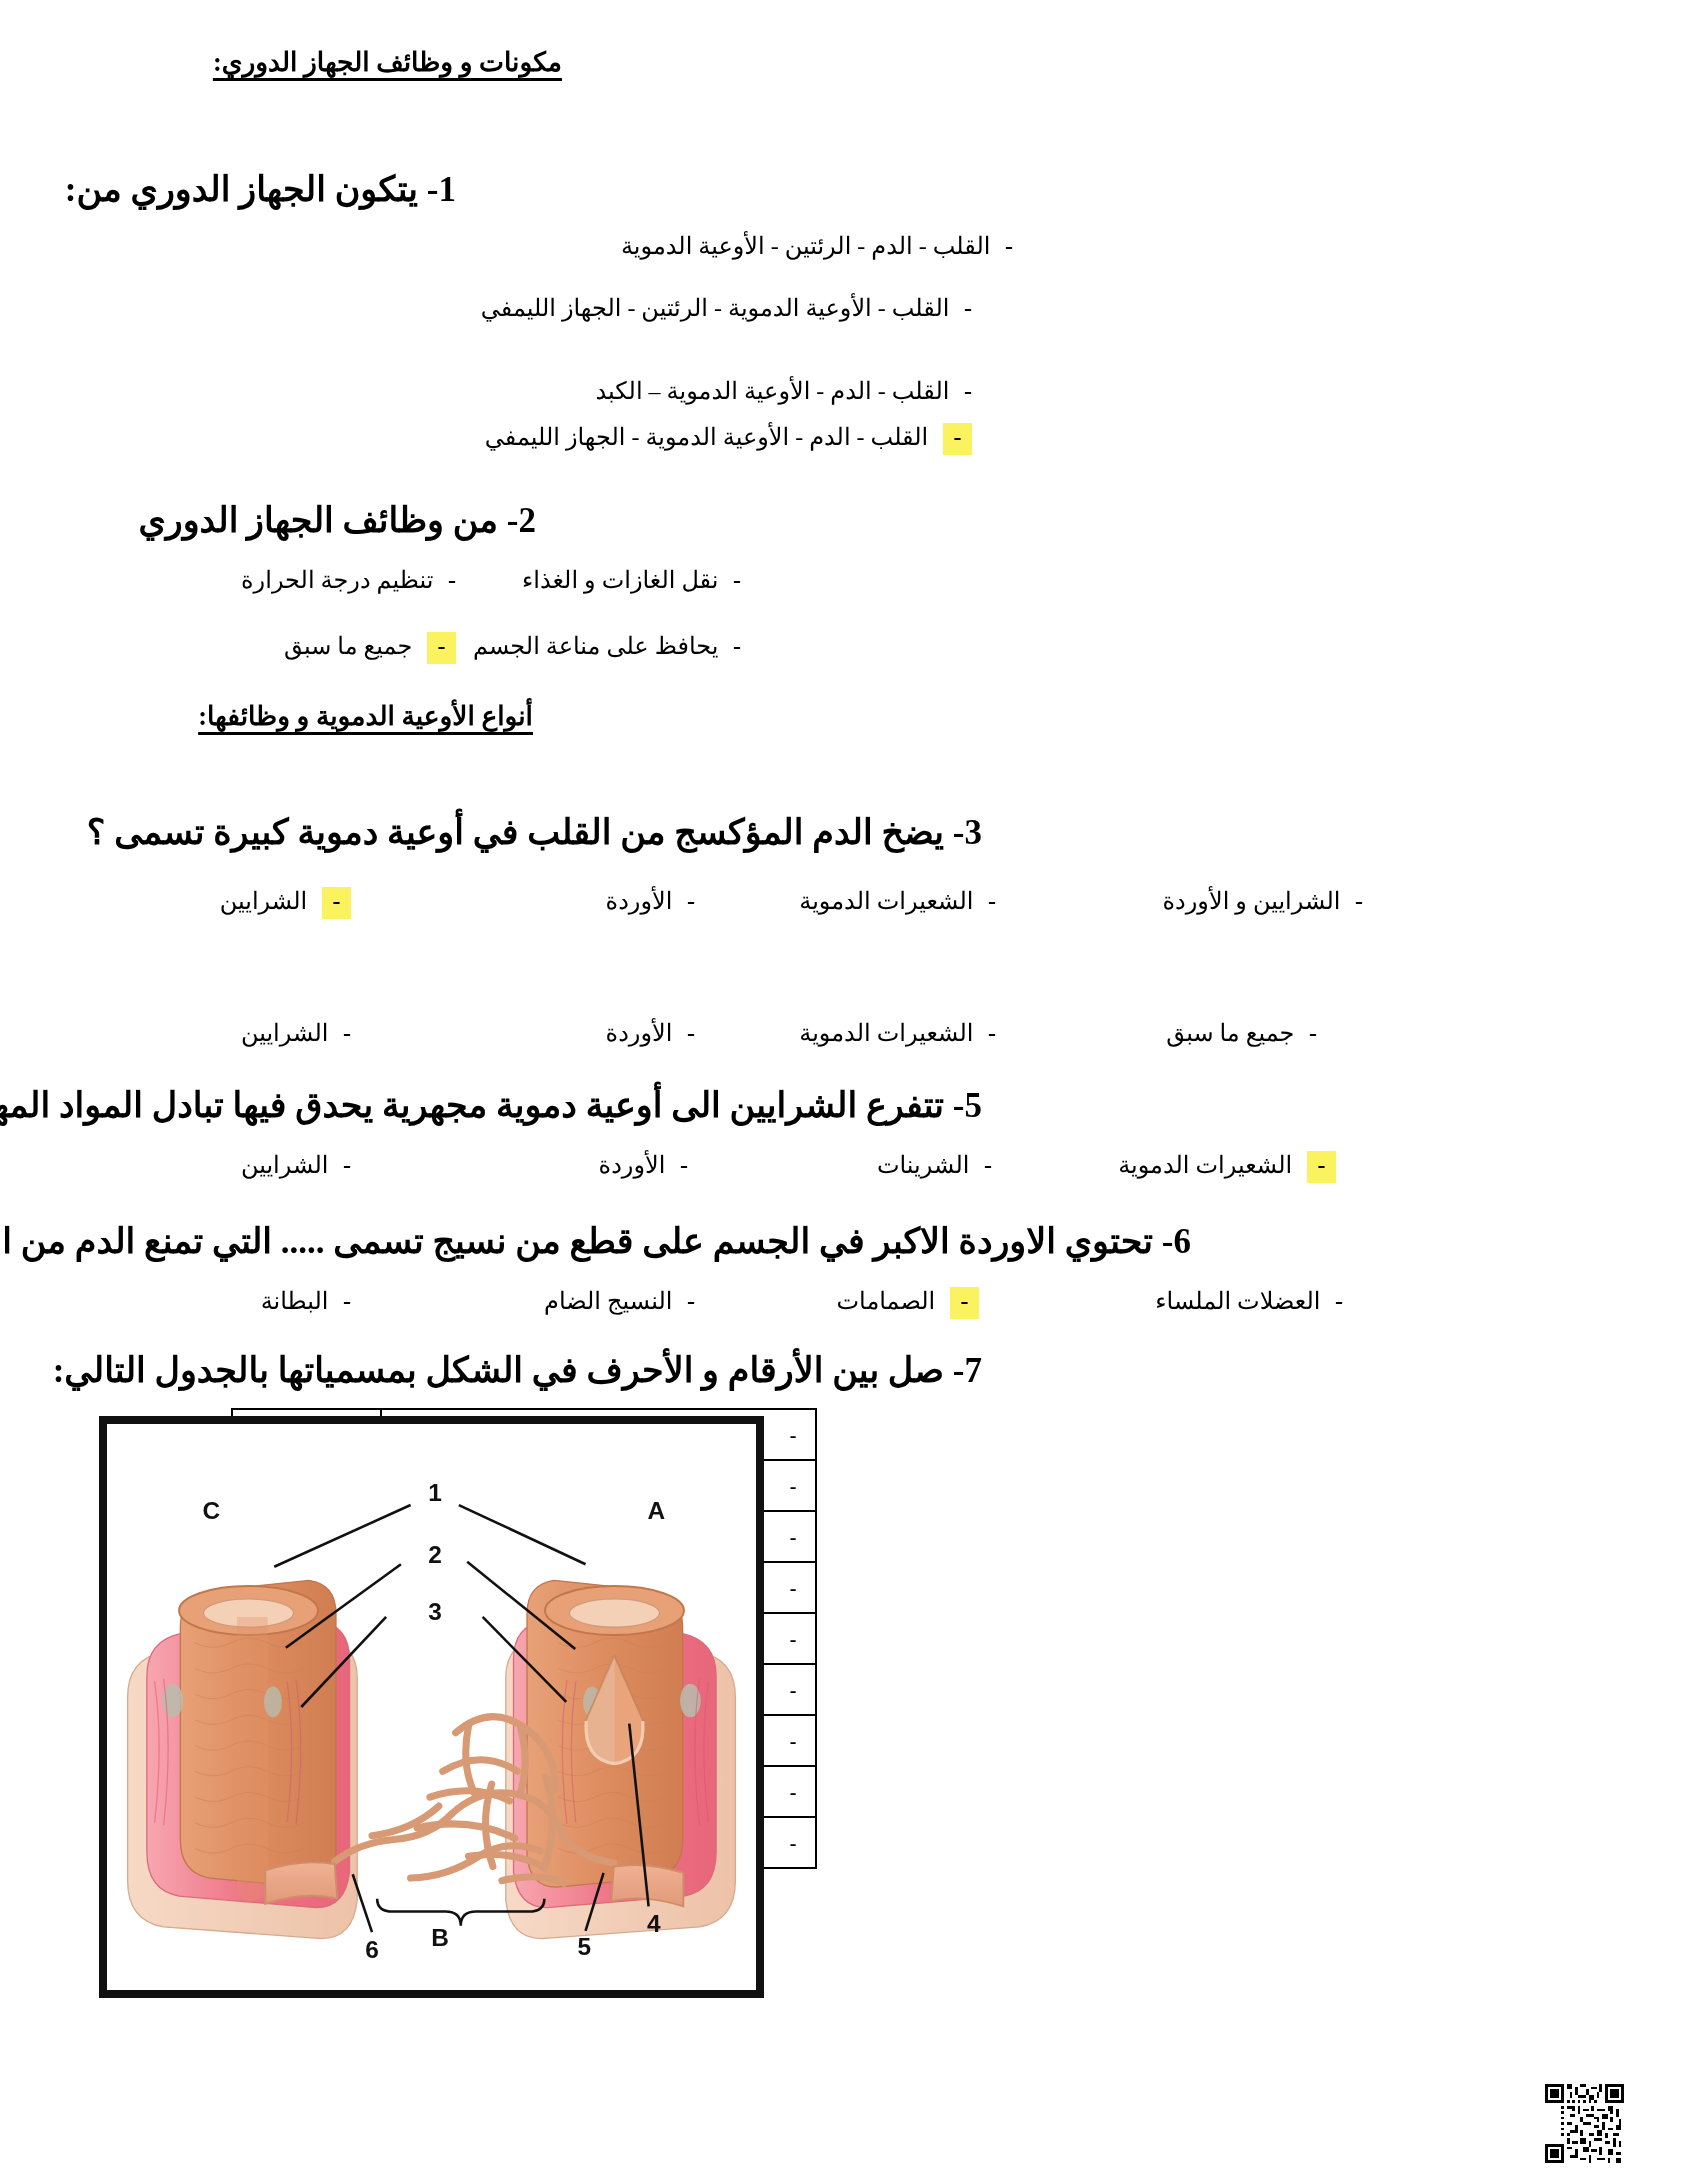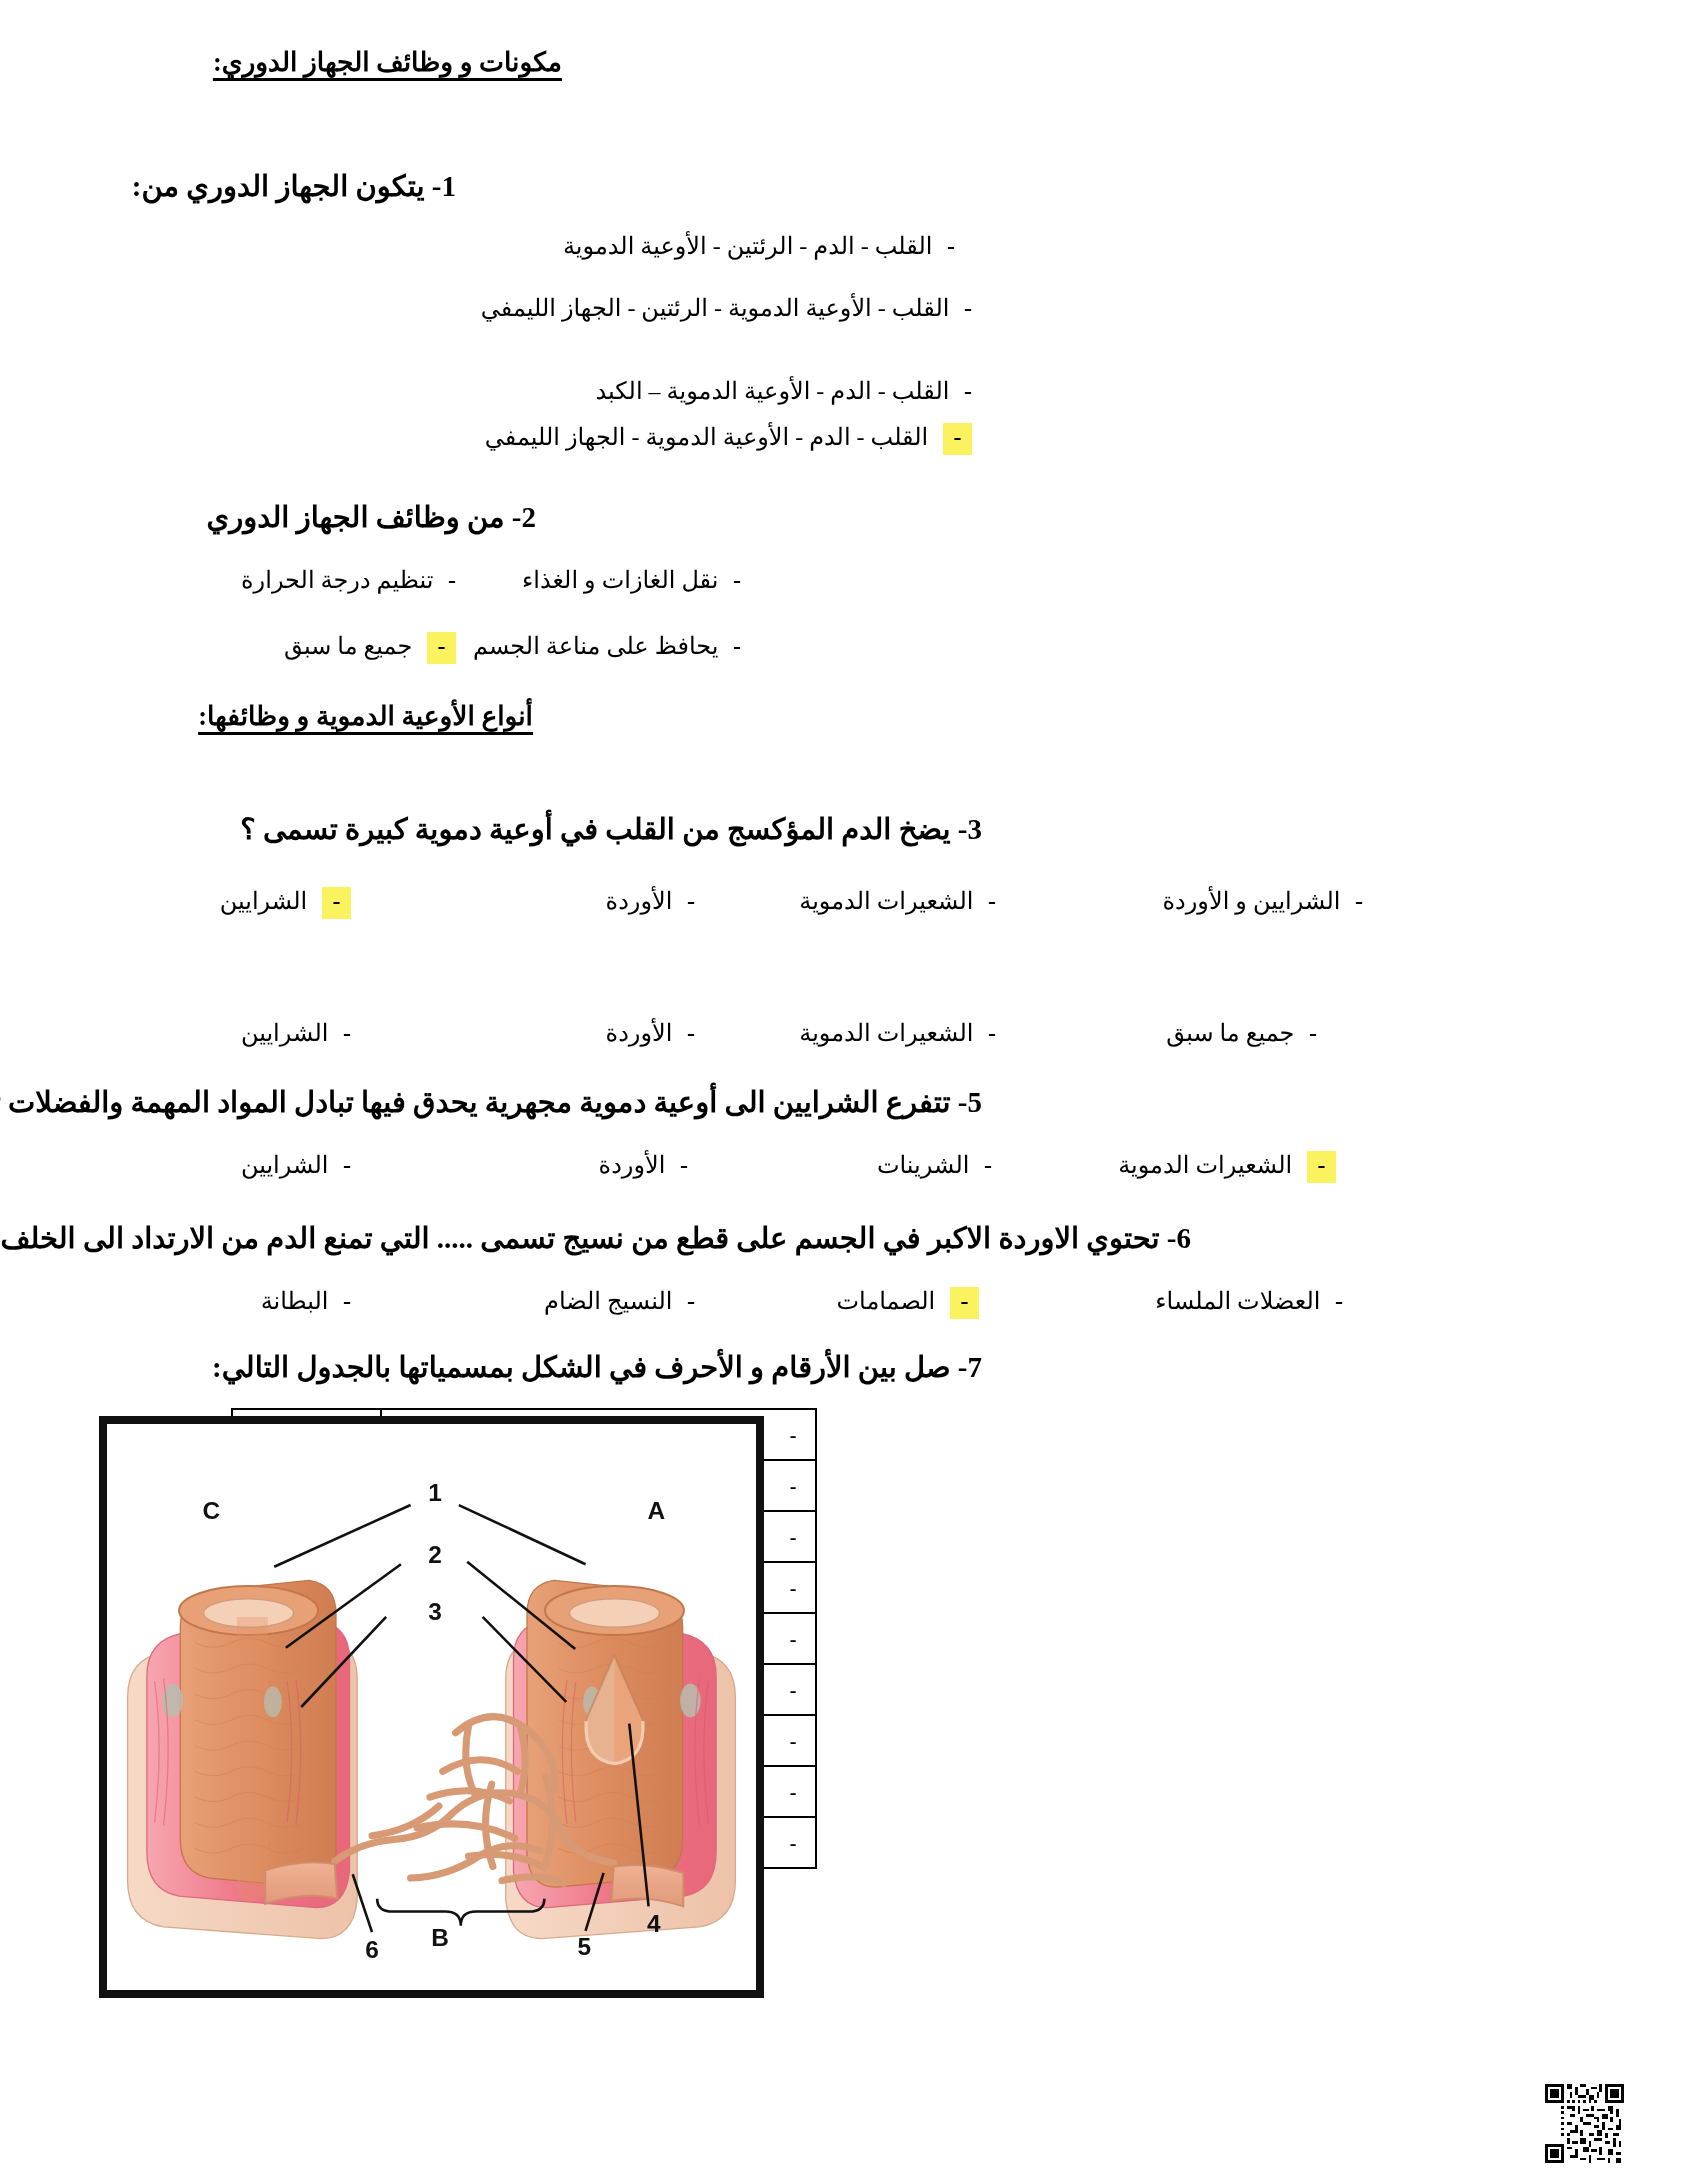--- a/index.html
+++ b/index.html
@@ -29,21 +29,21 @@
     text-decoration: underline;
     text-underline-offset: 6.6px;
     text-decoration-thickness: 3.3px;
     white-space: nowrap;
     direction: rtl;
   }
 
   .q-stem {
     position: absolute;
     font-weight: 700;
-    font-size: 29px;
+    font-size: 35px;
     white-space: nowrap;
     direction: rtl;
     text-align: right;
   }
 
   .opt {
     position: absolute;
     font-size: 24px;
     white-space: nowrap;
     direction: rtl;
@@ -132,21 +132,21 @@
 
 <div class="page">
 
   <div class="section-title" style="right:1125px; top:46px;">مكونات و وظائف الجهاز الدوري:</div>
 
   <div class="q-stem" style="right:1231px; top:169px;">
     <span>1-</span>
     <span>يتكون الجهاز الدوري من:</span>
   </div>
 
-  <div class="opt" style="right:732px; top:232px;">
+  <div class="opt" style="right:674px; top:232px;">
     <span class="dash">-</span><span>القلب - الدم - الرئتين - الأوعية الدموية</span>
   </div>
   <div class="opt" style="right:715px; top:294px;text-align:right;">
     <span class="dash">-</span><span>القلب - الأوعية الدموية - الرئتين - الجهاز الليمفي</span>
   </div>
   <div class="opt" style="right:715px; top:377px;">
     <span class="dash">-</span><span>القلب - الدم - الأوعية الدموية – الكبد</span>
   </div>
   <div class="opt hl" style="right:715px; top:423px;">
     <span class="dash">-</span><span>القلب - الدم - الأوعية الدموية - الجهاز الليمفي</span>

